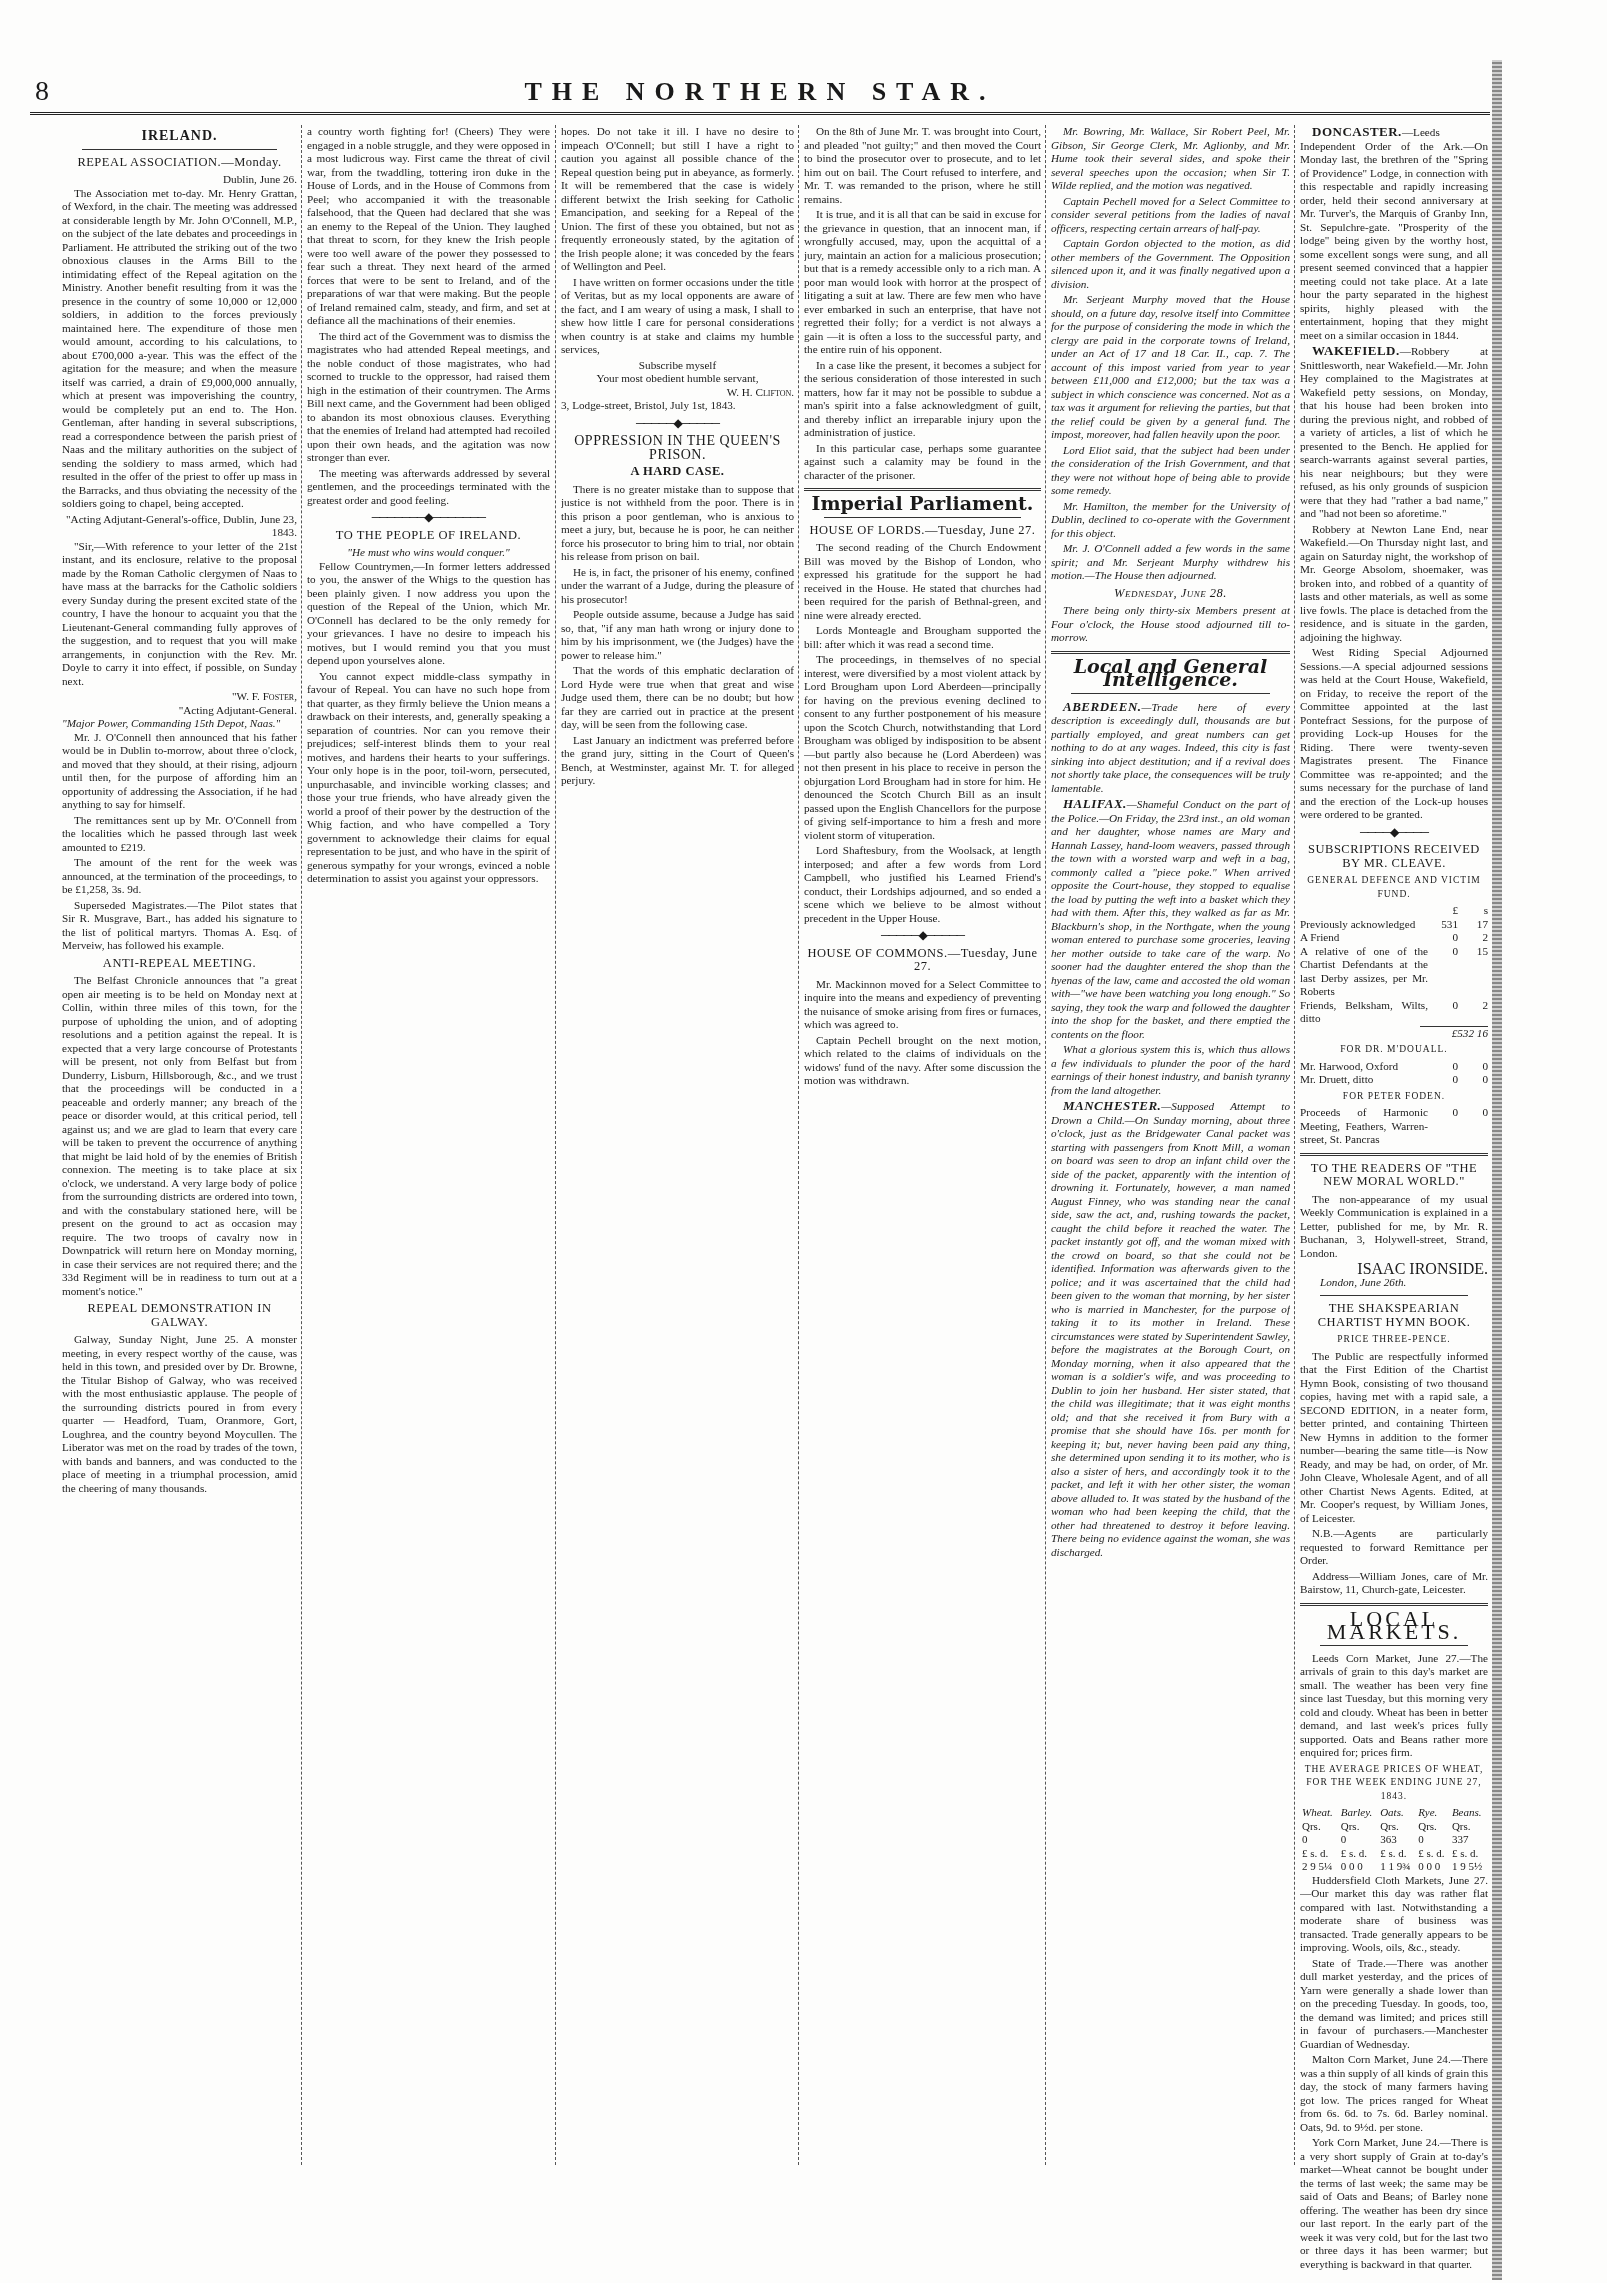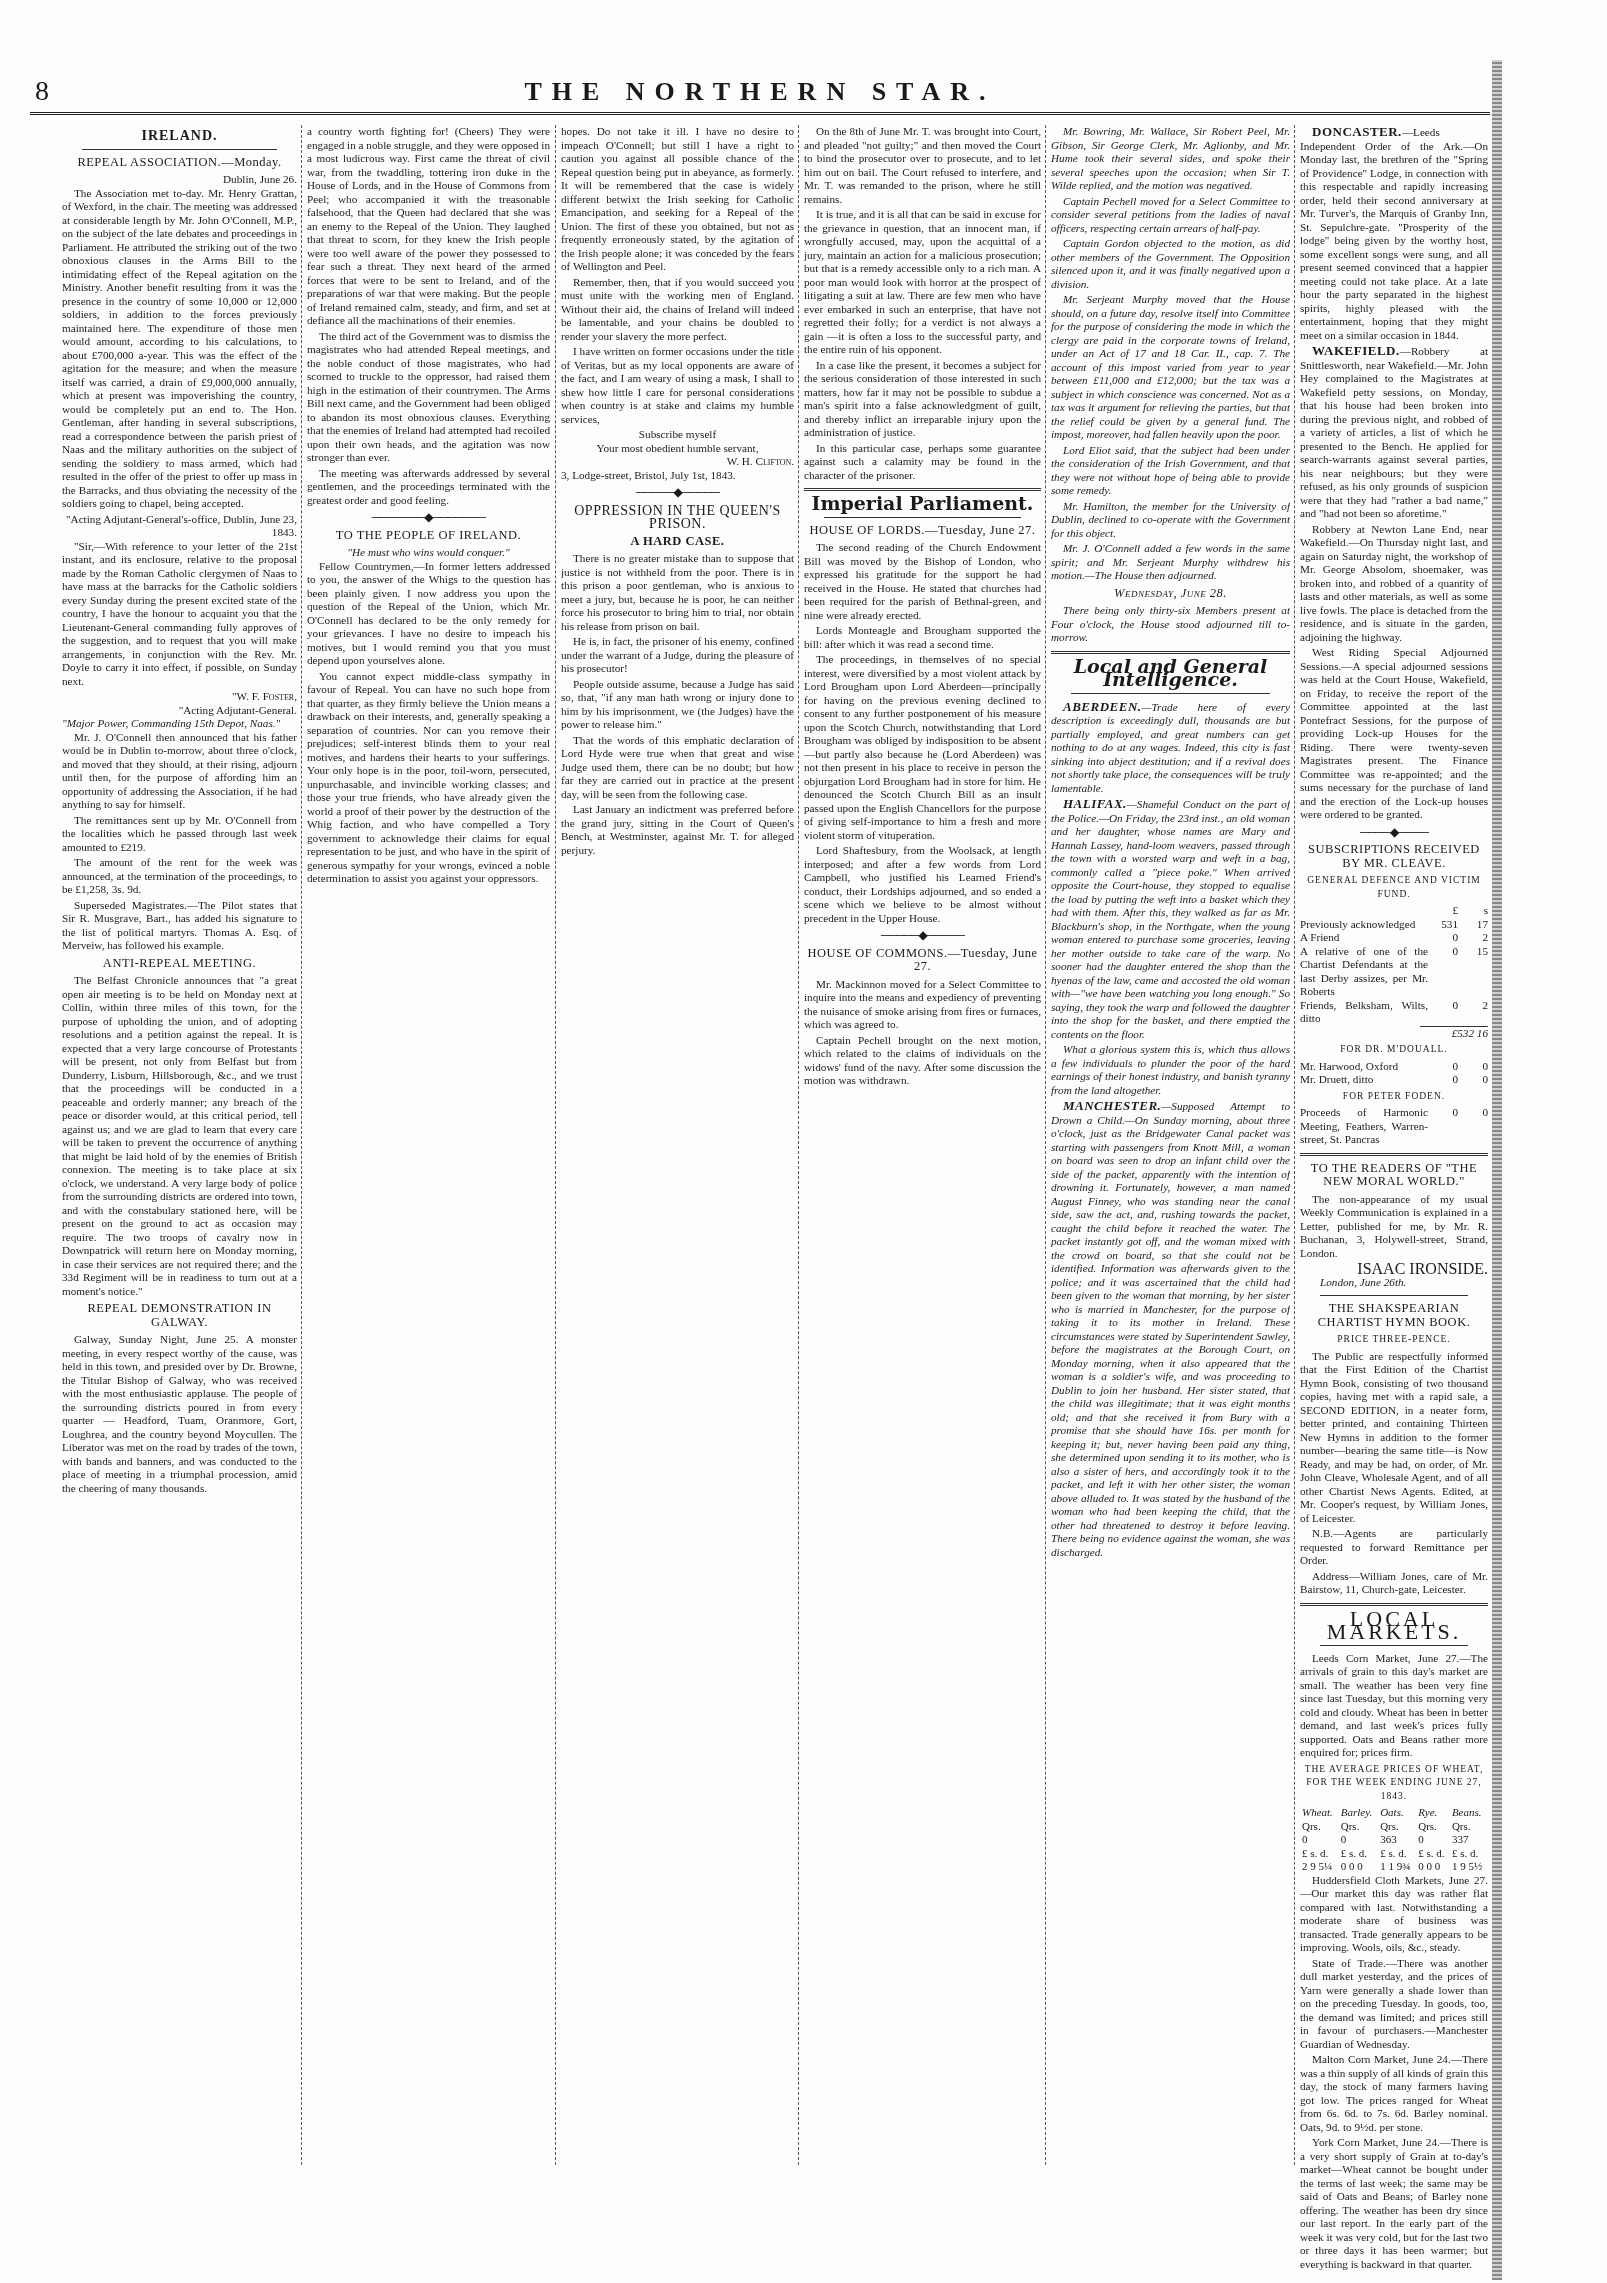--- a/index.html
+++ b/index.html
@@ -79,21 +79,20 @@
     <p>The meeting was afterwards addressed by several gentlemen, and the proceedings terminated with the greatest order and good feeling.</p>
     <div class="orn">───────◆───────</div>
     <div class="h-sub">TO THE PEOPLE OF IRELAND.</div>
     <div class="center" style="font-style:italic">"He must who wins would conquer."</div>
     <p>Fellow Countrymen,—In former letters addressed to you, the answer of the Whigs to the question has been plainly given. I now address you upon the question of the Repeal of the Union, which Mr. O'Connell has declared to be the only remedy for your grievances. I have no desire to impeach his motives, but I would remind you that you must depend upon yourselves alone.</p>
     <p>You cannot expect middle-class sympathy in favour of Repeal. You can have no such hope from that quarter, as they firmly believe the Union means a drawback on their interests, and, generally speaking a separation of countries. Nor can you remove their prejudices; self-interest blinds them to your real motives, and hardens their hearts to your sufferings. Your only hope is in the poor, toil-worn, persecuted, unpurchasable, and invincible working classes; and those your true friends, who have already given the world a proof of their power by the destruction of the Whig faction, and who have compelled a Tory government to acknowledge their claims for equal representation to be just, and who have in the spirit of generous sympathy for your wrongs, evinced a noble determination to assist you against your oppressors.</p>
   </div>
 
   <div class="col" style="left:561px;width:233px;">
     <p style="text-indent:0">hopes. Do not take it ill. I have no desire to impeach O'Connell; but still I have a right to caution you against all possible chance of the Repeal question being put in abeyance, as formerly. It will be remembered that the case is widely different betwixt the Irish seeking for Catholic Emancipation, and seeking for a Repeal of the Union. The first of these you obtained, but not as frequently erroneously stated, by the agitation of the Irish people alone; it was conceded by the fears of Wellington and Peel.</p>
-    <p>Remember, then, that if you would succeed you must unite with the working men of England. Without their aid, the chains of Ireland will indeed be lamentable, and your chains be doubled to render your slavery the more perfect.</p>
     <p>I have written on former occasions under the title of Veritas, but as my local opponents are aware of the fact, and I am weary of using a mask, I shall to shew how little I care for personal considerations when country is at stake and claims my humble services,</p>
     <div class="center">Subscribe myself</div>
     <div class="center">Your most obedient humble servant,</div>
     <div class="right sc">W. H. Clifton.</div>
     <div>3, Lodge-street, Bristol, July 1st, 1843.</div>
     <div class="orn">─────◆─────</div>
     <div class="h-sub" style="font-size:14px">OPPRESSION IN THE QUEEN'S PRISON.</div>
     <div class="h-sub" style="font-weight:bold">A HARD CASE.</div>
     <p>There is no greater mistake than to suppose that justice is not withheld from the poor. There is in this prison a poor gentleman, who is anxious to meet a jury, but, because he is poor, he can neither force his prosecutor to bring him to trial, nor obtain his release from prison on bail.</p>
     <p>He is, in fact, the prisoner of his enemy, confined under the warrant of a Judge, during the pleasure of his prosecutor!</p>

